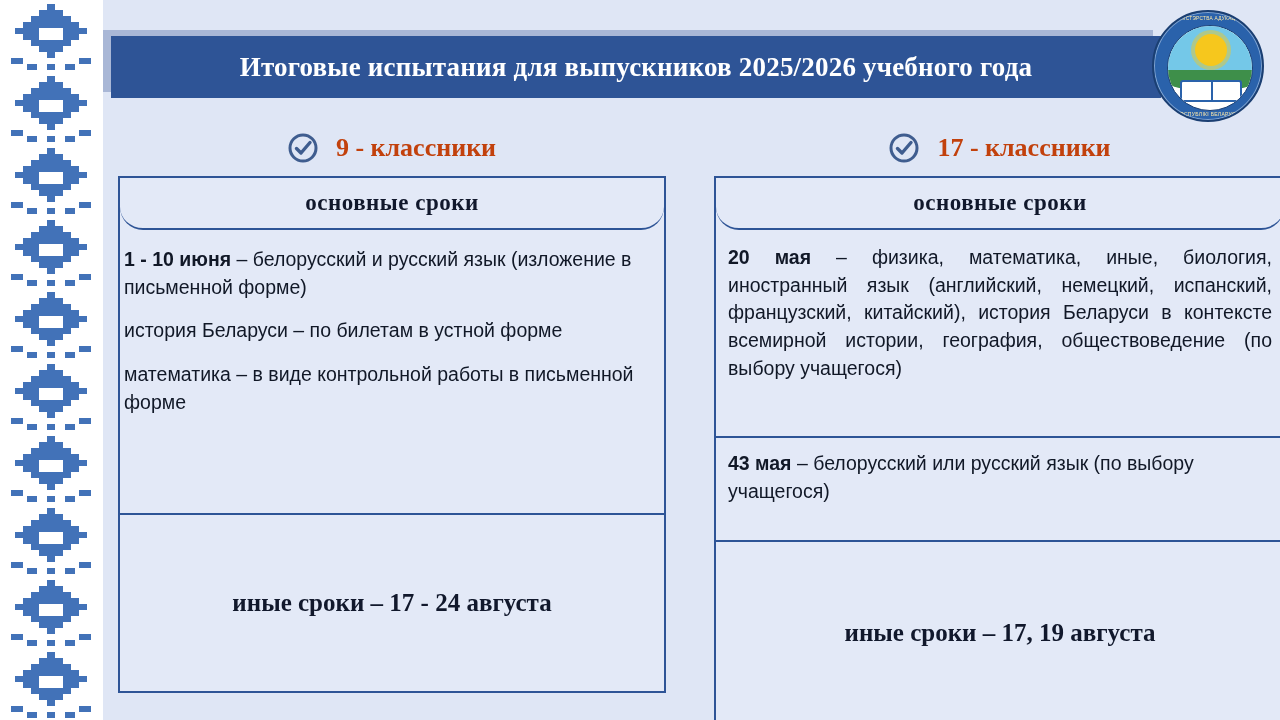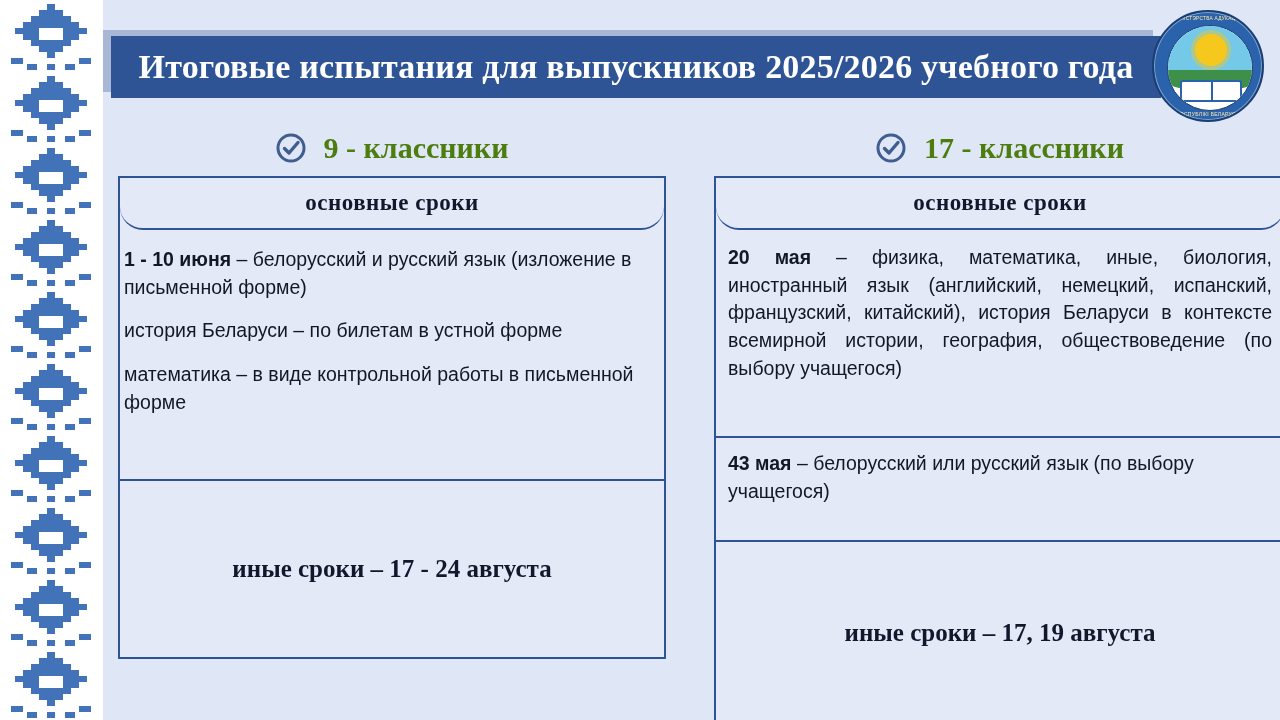--- a/index.html
+++ b/index.html
@@ -70,21 +70,21 @@
     width: 1050px; height: 62px;
     background: #2e5496;
     display: flex;
     align-items: center;
     justify-content: center;
   }
   .title-text {
     color: #ffffff;
     font-family: "Liberation Serif", serif;
     font-weight: bold;
-    font-size: 34px;
+    font-size: 27px;
     letter-spacing: 0.2px;
     white-space: nowrap;
   }
 
   
   .emblem {
     position: absolute;
     right: 16px; top: 10px;
     width: 112px; height: 112px;
     border-radius: 50%;
@@ -170,22 +170,22 @@
     height: 44px;
     margin-bottom: 6px;
   }
   .check-icon {
     width: 30px; height: 30px;
     flex: 0 0 30px;
   }
   .col-head-title {
     font-family: "Liberation Serif", serif;
     font-weight: bold;
-    font-size: 30px;
-    color: #4d7c0f;
+    font-size: 26px;
+    color: #c2410c;
     white-space: nowrap;
   }
 
   .table {
     border: 2px solid #2e5496;
     background: #e3e9f7;
   }
   .cell {
     border-bottom: 2px solid #2e5496;
     padding: 10px 6px;
@@ -215,21 +215,21 @@
 
   .cell-other {
     text-align: center;
     font-family: "Liberation Serif", serif;
     font-weight: bold;
     font-size: 25px;
     color: #11182c;
   }
 
   
-  .left-body   { height: 251px; padding: 16px 4px 10px 4px; }
+  .left-body   { height: 285px; padding: 16px 4px 10px 4px; }
   .left-other  { height: 176px; display: flex; align-items: center; justify-content: center; }
   .right-body1 { height: 208px; padding: 14px 12px 6px 12px; }
   .right-body2 { height: 104px; padding: 12px 12px 6px 12px; }
   .right-other { height: 182px; display: flex; align-items: center; justify-content: center; }
 </style>
 </head>
 <body>
 
 <div class="ornament-band">
   <div class="ornament-inner" id="orn">

